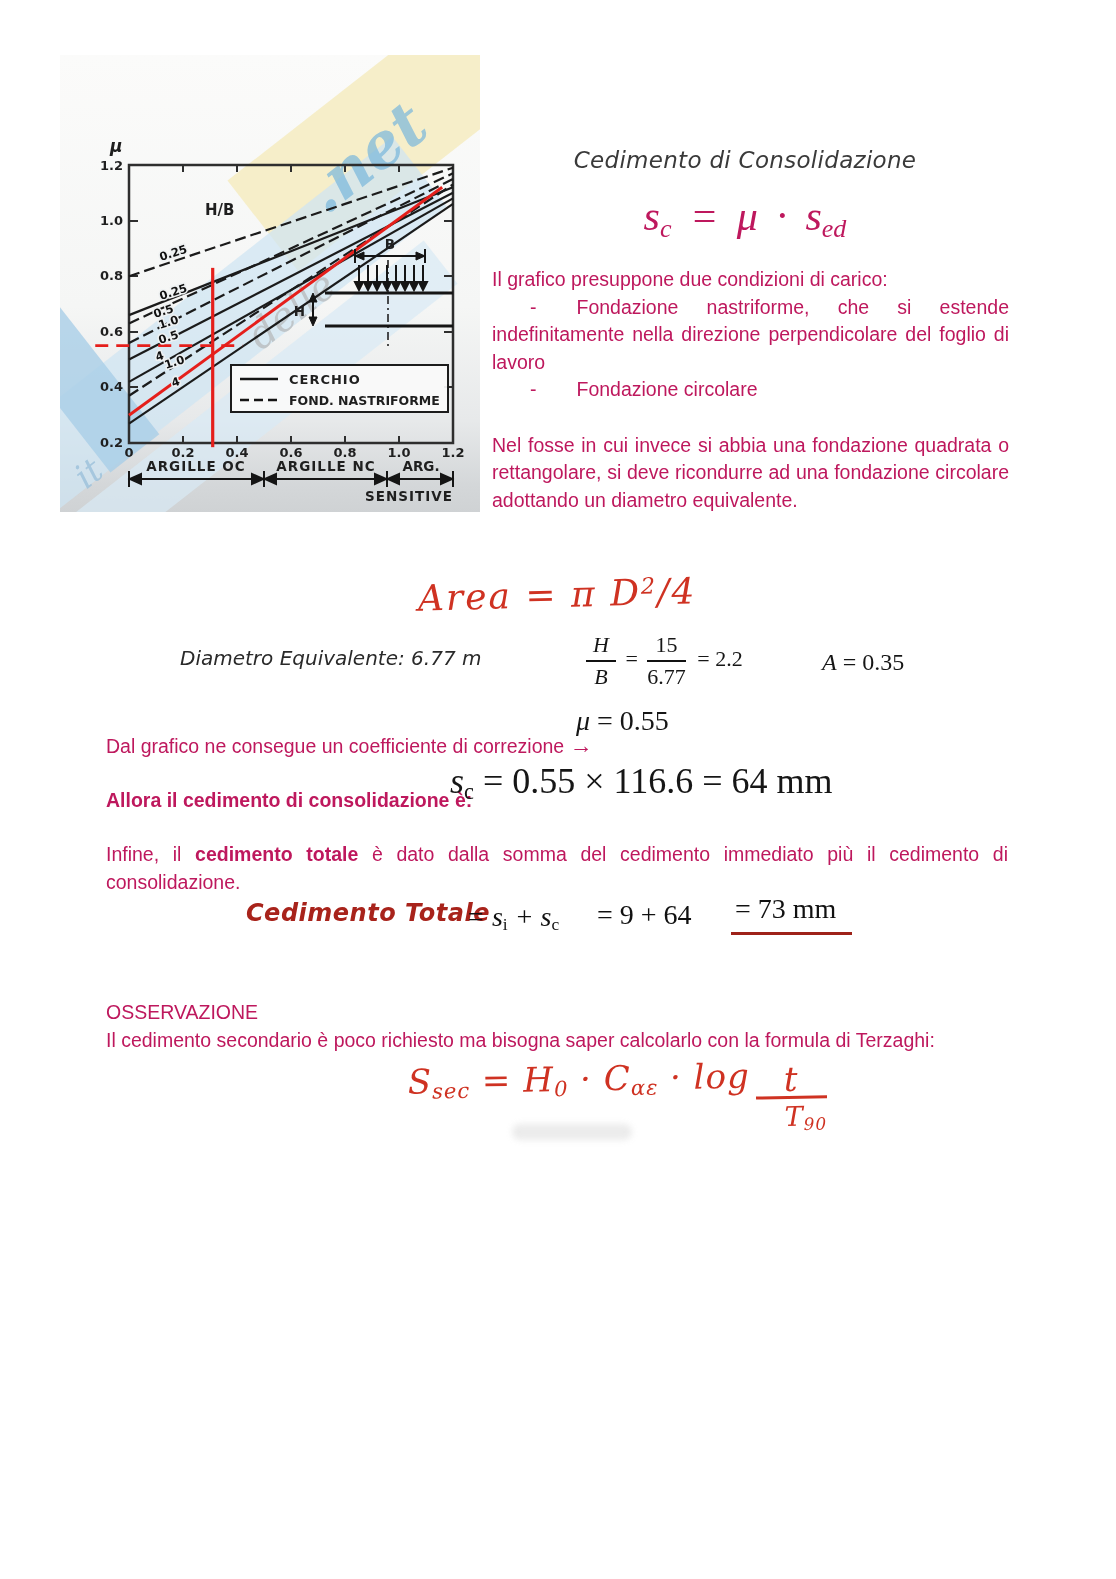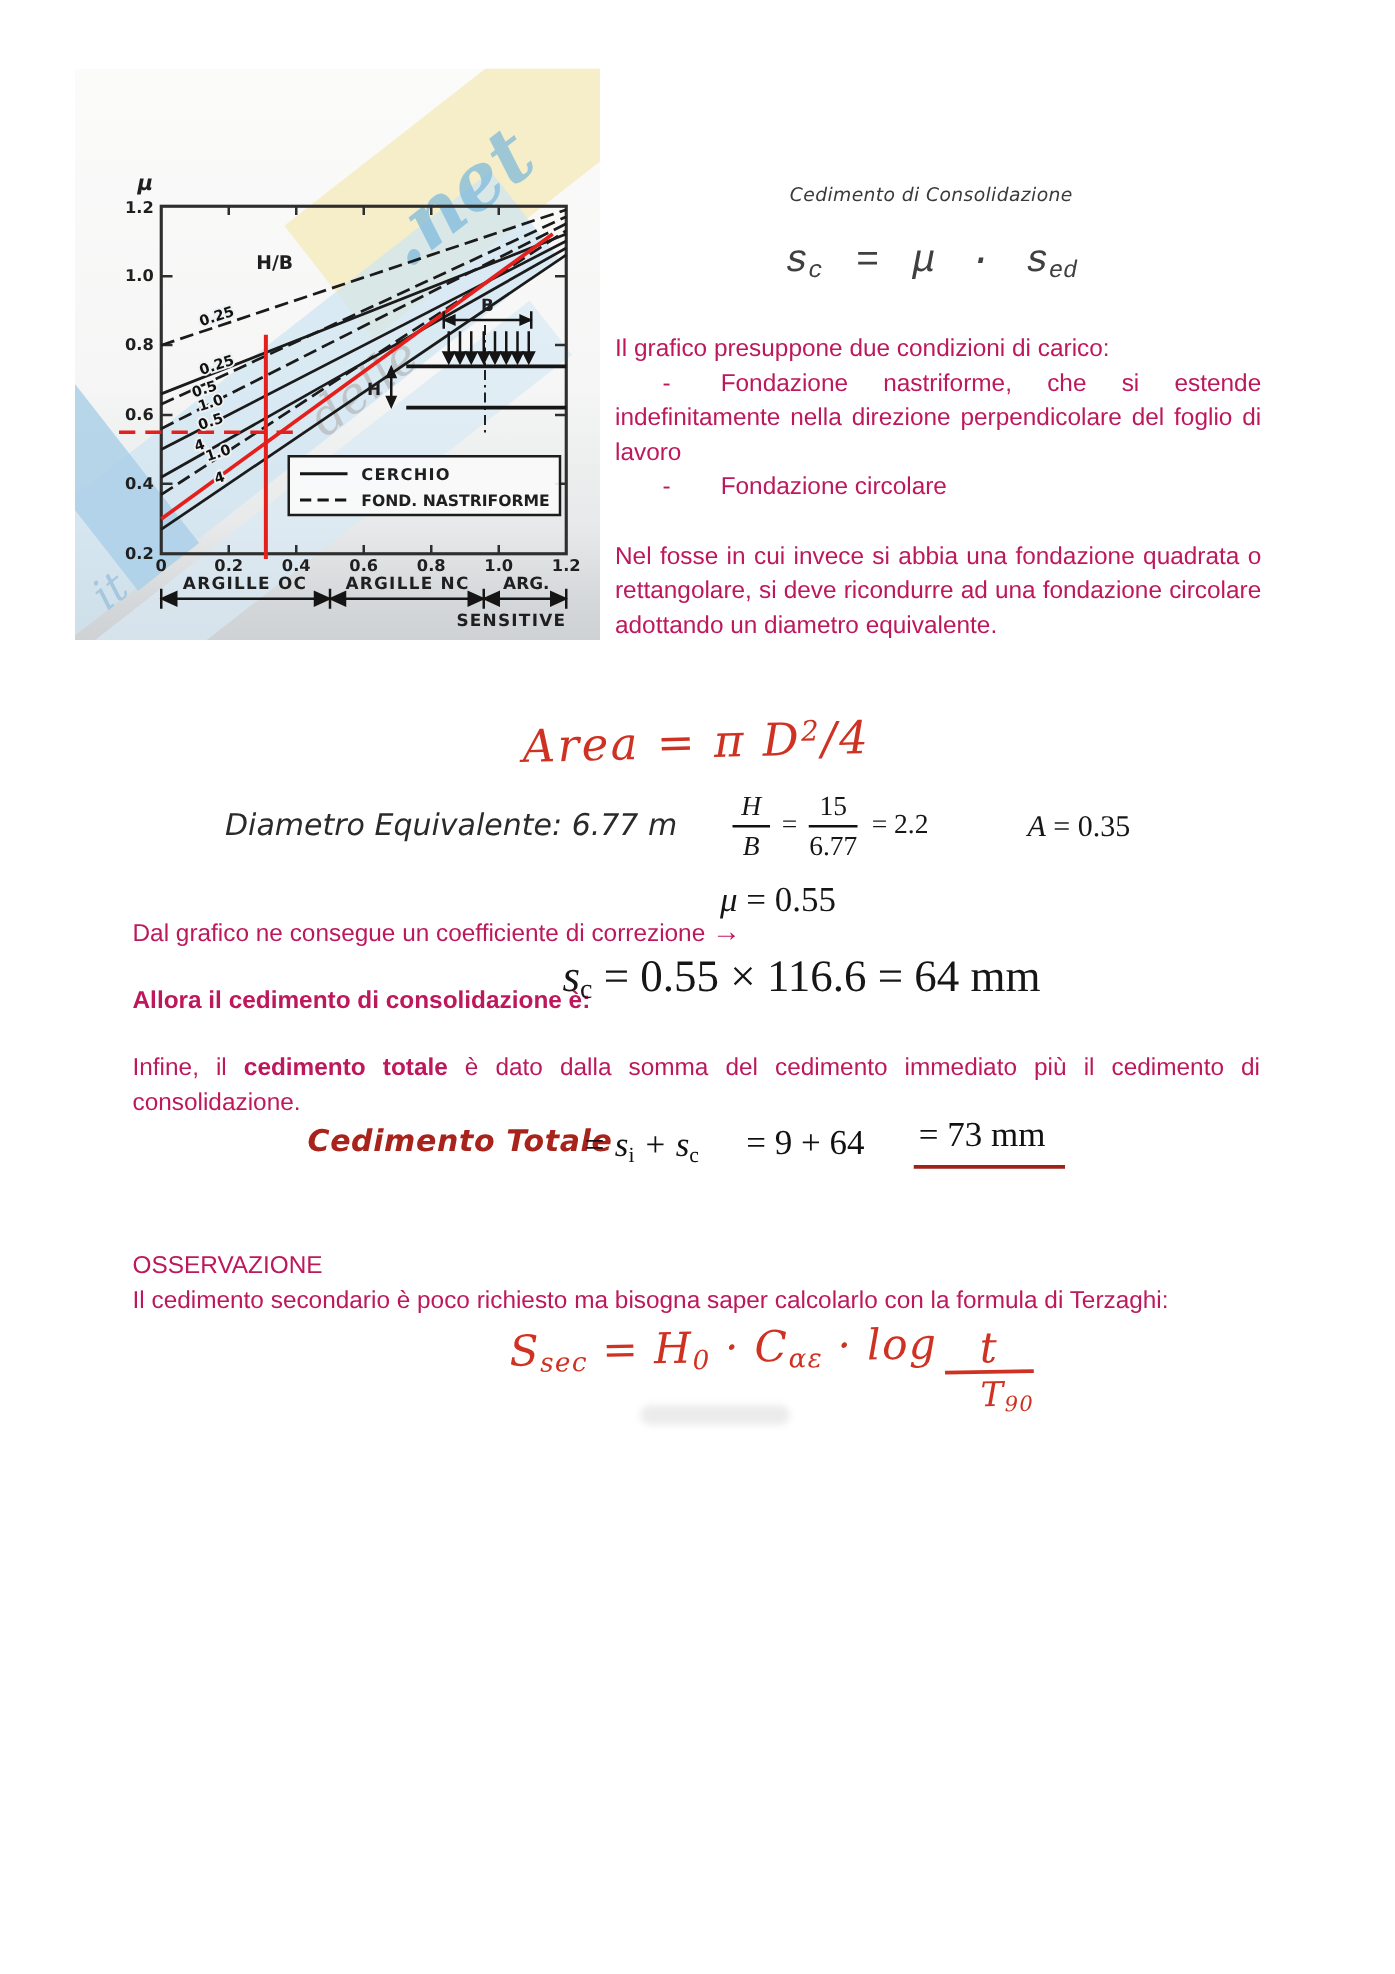--- a/index.html
+++ b/index.html
@@ -29,28 +29,28 @@
   
   .body-txt{font-size:19.5px;line-height:27.5px;color:#be185d;}
   .just{text-align:justify;}
   .dash-gap{display:inline-block;width:40px;}
   .dash-lead{display:inline-block;padding-left:38px;}
   .bold{font-weight:bold;}
   .serif{font-family:"Liberation Serif",serif;}
   .it{font-style:italic;}
   .sb{font-size:.62em;vertical-align:-0.25em;}
   .sp{font-size:.62em;vertical-align:.5em;}
-  #title-line{font-family:"DejaVu Sans",sans-serif;font-style:italic;font-size:15px;color:#3a3a3a;letter-spacing:.3px;}
-  #formula1{font-family:Liberation Mono, monospace;font-style:italic;font-size:31px;color:#404040;word-spacing:8px;}
+  #title-line{font-family:"DejaVu Sans",sans-serif;font-style:italic;font-size:23px;color:#3a3a3a;letter-spacing:.3px;}
+  #formula1{font-family:Liberation Serif, serif;font-style:italic;font-size:42px;color:#be185d;word-spacing:8px;}
   .frac{display:inline-block;text-align:center;vertical-align:middle;}
   .frac .top{display:block;border-bottom:2px solid #111;padding:0 7px 2px;}
   .frac .bot{display:block;padding-top:2px;}
   .hand{font-family:"DejaVu Serif",serif;font-style:italic;color:#cf3222;}
   #hw-area{font-size:36px;transform:rotate(-1.5deg);letter-spacing:2px;}
-  #diam-line{font-family:"DejaVu Sans",sans-serif;font-style:italic;font-size:24px;color:#2a2a2a;}
+  #diam-line{font-family:"DejaVu Sans",sans-serif;font-style:italic;font-size:20px;color:#2a2a2a;}
   #tot-label{font-family:"DejaVu Sans",sans-serif;font-weight:bold;font-style:italic;
              font-size:24px;color:#a8231b;letter-spacing:.5px;}
   .tot-eq{font-family:"Liberation Serif",serif;font-size:28px;color:#111;}
   #tot-eq3 .u{display:inline-block;border-bottom:3.5px solid #9e2219;padding:0 16px 7px 4px;}
   #hw-terz{font-size:34px;transform:rotate(-1deg);letter-spacing:1px;white-space:nowrap;}
   .tfrac{display:inline-block;vertical-align:-1.15em;margin-left:6px;}
   .tnum{display:block;text-align:center;border-bottom:3px solid #cf3222;padding:0 16px;line-height:1;}
   .tden{display:block;padding-left:28px;font-size:.8em;line-height:1.15;margin-top:2px;}
   #smudge{width:120px;height:16px;background:#bfbfbf;opacity:.3;border-radius:8px;filter:blur(3px);}
   p{margin:0;}

